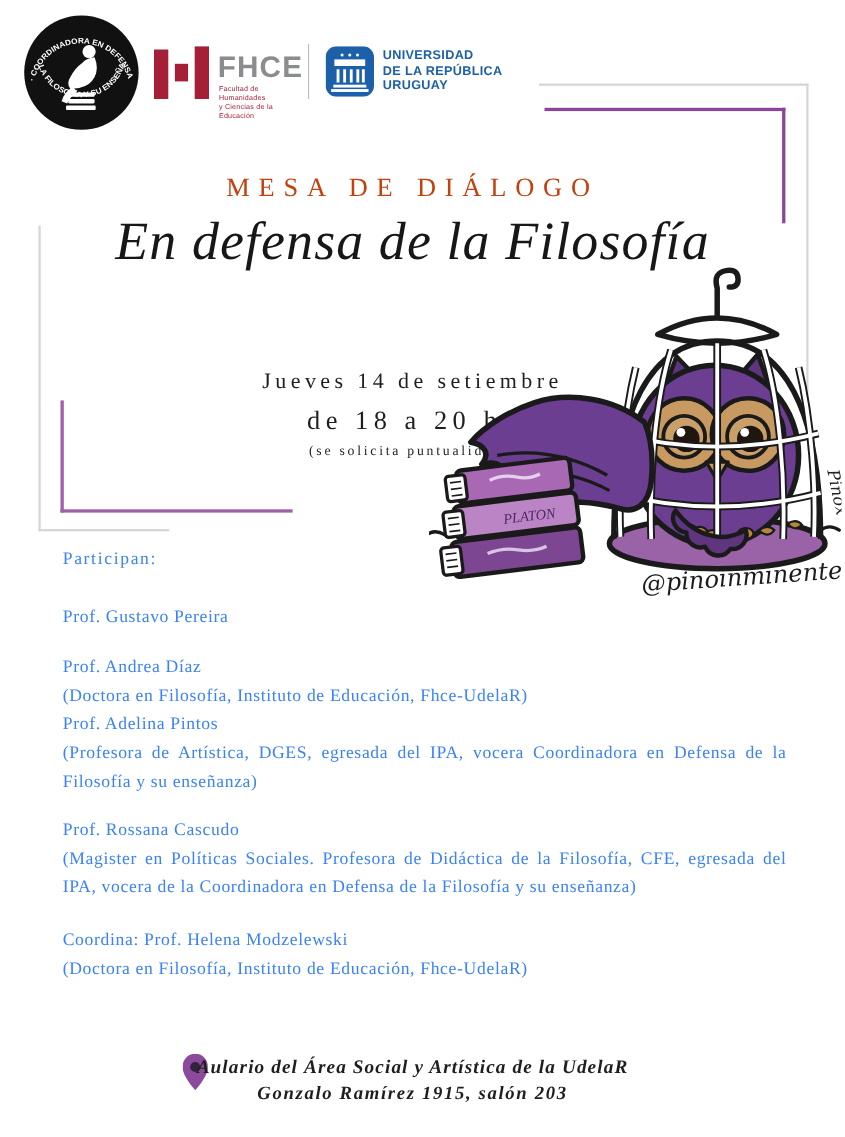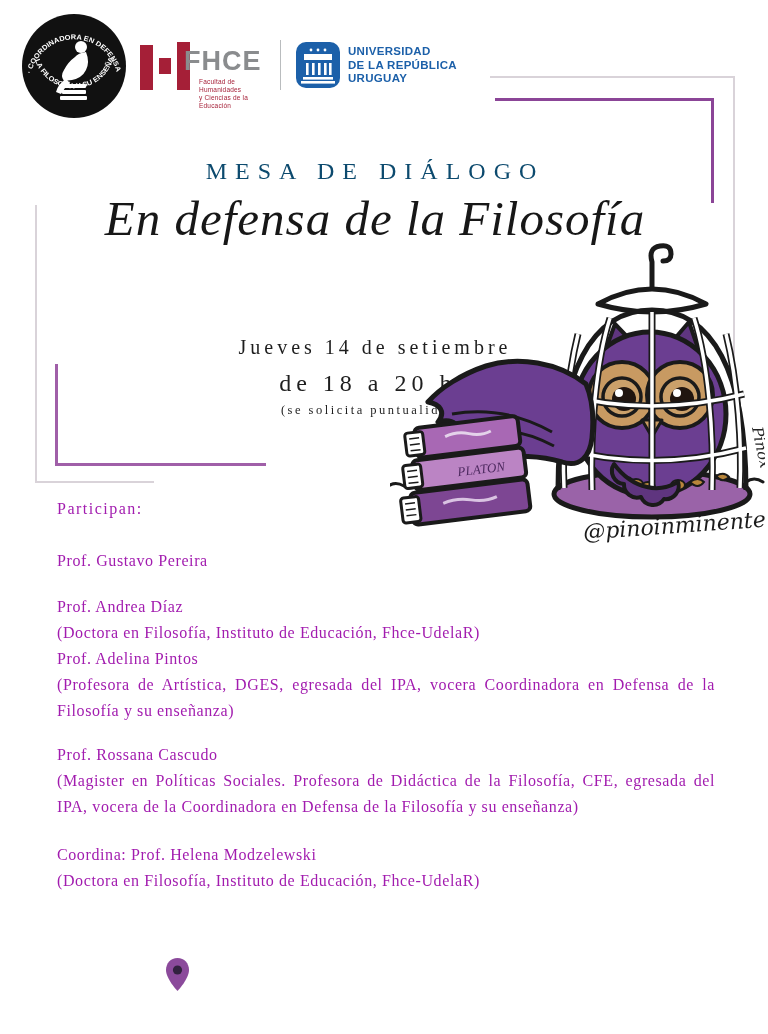--- a/index.html
+++ b/index.html
@@ -5,21 +5,21 @@
   html,body { margin:0; padding:0; background:#ffffff; }
   .poster {
     position:relative; width:768px; height:1034px; background:#fff;
     overflow:hidden; font-family:"Liberation Serif", serif; color:#1e1e1e;
   }
   
   .logo-thinker { position:absolute; left:20px; top:12px; }
   .fhce { position:absolute; left:140px; top:40px; width:130px; }
   .fhce-mark { position:absolute; left:0; top:2px; }
   .fhce-word {
-    position:absolute; left:44px; top:6px;
+    position:absolute; left:58px; top:6px;
     font-family:"Liberation Sans", sans-serif; font-weight:bold;
     font-size:27px; color:#8a8c8e; letter-spacing:1px;
   }
   .fhce-sub {
     position:absolute; left:59px; top:38px;
     font-family:"Liberation Sans", sans-serif; font-size:6.5px;
     color:#a51f37; line-height:8px; letter-spacing:0.2px;
   }
   .header-divider { position:absolute; left:280px; top:40px; width:1px; height:50px; background:#b9bcbe; }
   .udelar { position:absolute; left:296px; top:38px; }
@@ -31,36 +31,36 @@
     white-space:nowrap;
   }
   
   .bracket { position:absolute; }
   .br-gray-tr { left:490px; top:76px;  width:243px; height:291px; border-top:2px solid #d9d3d9; border-right:2px solid #d9d3d9; }
   .br-purple-tr { left:495px; top:98px; width:216px; height:102px; border-top:3px solid #8b4597; border-right:3px solid #8b4597; }
   .br-gray-ml { left:35px; top:205px; width:117px; height:276px; border-left:2px solid #d9d3d9; border-bottom:2px solid #d9d3d9; }
   .br-purple-ml { left:55px; top:364px; width:208px; height:99px; border-left:3px solid #a05fa8; border-bottom:3px solid #a05fa8; }
   
   .center-col { position:absolute; left:0; width:750px; text-align:center; }
-  .kicker { top:158px; font-size:24px; letter-spacing:8px; color:#0c4a6e; }
+  .kicker { top:158px; font-size:24px; letter-spacing:8px; color:#c2410c; }
   .main-title { top:190px; font-style:italic; font-size:49px; line-height:57px; color:#171717; letter-spacing:1px; }
   .date1 { top:336px; font-size:20px; letter-spacing:4px; }
   .date2 { top:370px; font-size:24px; letter-spacing:5px; }
   .date-note { top:403px; font-size:12.5px; letter-spacing:2.5px; }
   
   .owl-illustration { position:absolute; left:390px; top:232px; width:375px; height:320px; z-index:3; }
   .artist-handle {
     position:absolute; left:583px; top:513px; width:185px; z-index:4;
     font-style:italic; font-size:22px; font-family:"DejaVu Serif", serif;
     transform:rotate(-4deg); color:#1b1b1b; white-space:nowrap;
   }
   
   .participants {
     position:absolute; left:57px; top:496px; width:658px;
-    font-size:16px; line-height:26px; letter-spacing:0.6px; color:#a21caf;
+    font-size:16px; line-height:26px; letter-spacing:0.6px; color:#3b82f6;
   }
   .p-heading { letter-spacing:1.5px; }
   .entry-name { white-space:nowrap; }
   .entry-detail { text-align:justify; }
   
   .venue { position:absolute; left:0; top:959px; width:750px; text-align:center; font-style:italic; font-weight:bold; }
   .venue-line1 { font-size:17.5px; letter-spacing:1px; }
   .venue-line2 { font-size:17px; letter-spacing:1.5px; margin-top:4px; }
   .venue-pin { position:absolute; left:166px; top:958px; }
 </style>
@@ -272,14 +272,18 @@
     <div style="margin-top:22px">
       <div class="entry-name">Coordina: Prof. Helena Modzelewski</div>
       <div class="entry-detail">(Doctora en Filosofía, Instituto de Educación, Fhce-UdelaR)</div>
     </div>
   </div>
 
   <svg class="venue-pin" width="23" height="33" viewBox="0 0 23 33">
     <path d="M11.5 0 C4.5 0 0 5.5 0 12 C0 21 11.5 33 11.5 33 C11.5 33 23 21 23 12 C23 5.5 18.5 0 11.5 0 Z" fill="#8b4a9b"></path>
     <circle cx="11.5" cy="12" r="4.6" fill="#32213f"></circle>
   </svg>
+  <div class="venue">
+    <div class="venue-line1">Aulario del Área Social y Artística de la UdelaR</div>
+    <div class="venue-line2">Gonzalo Ramírez 1915, salón 203</div>
+  </div>
 
 </div>
 
 </body></html>

